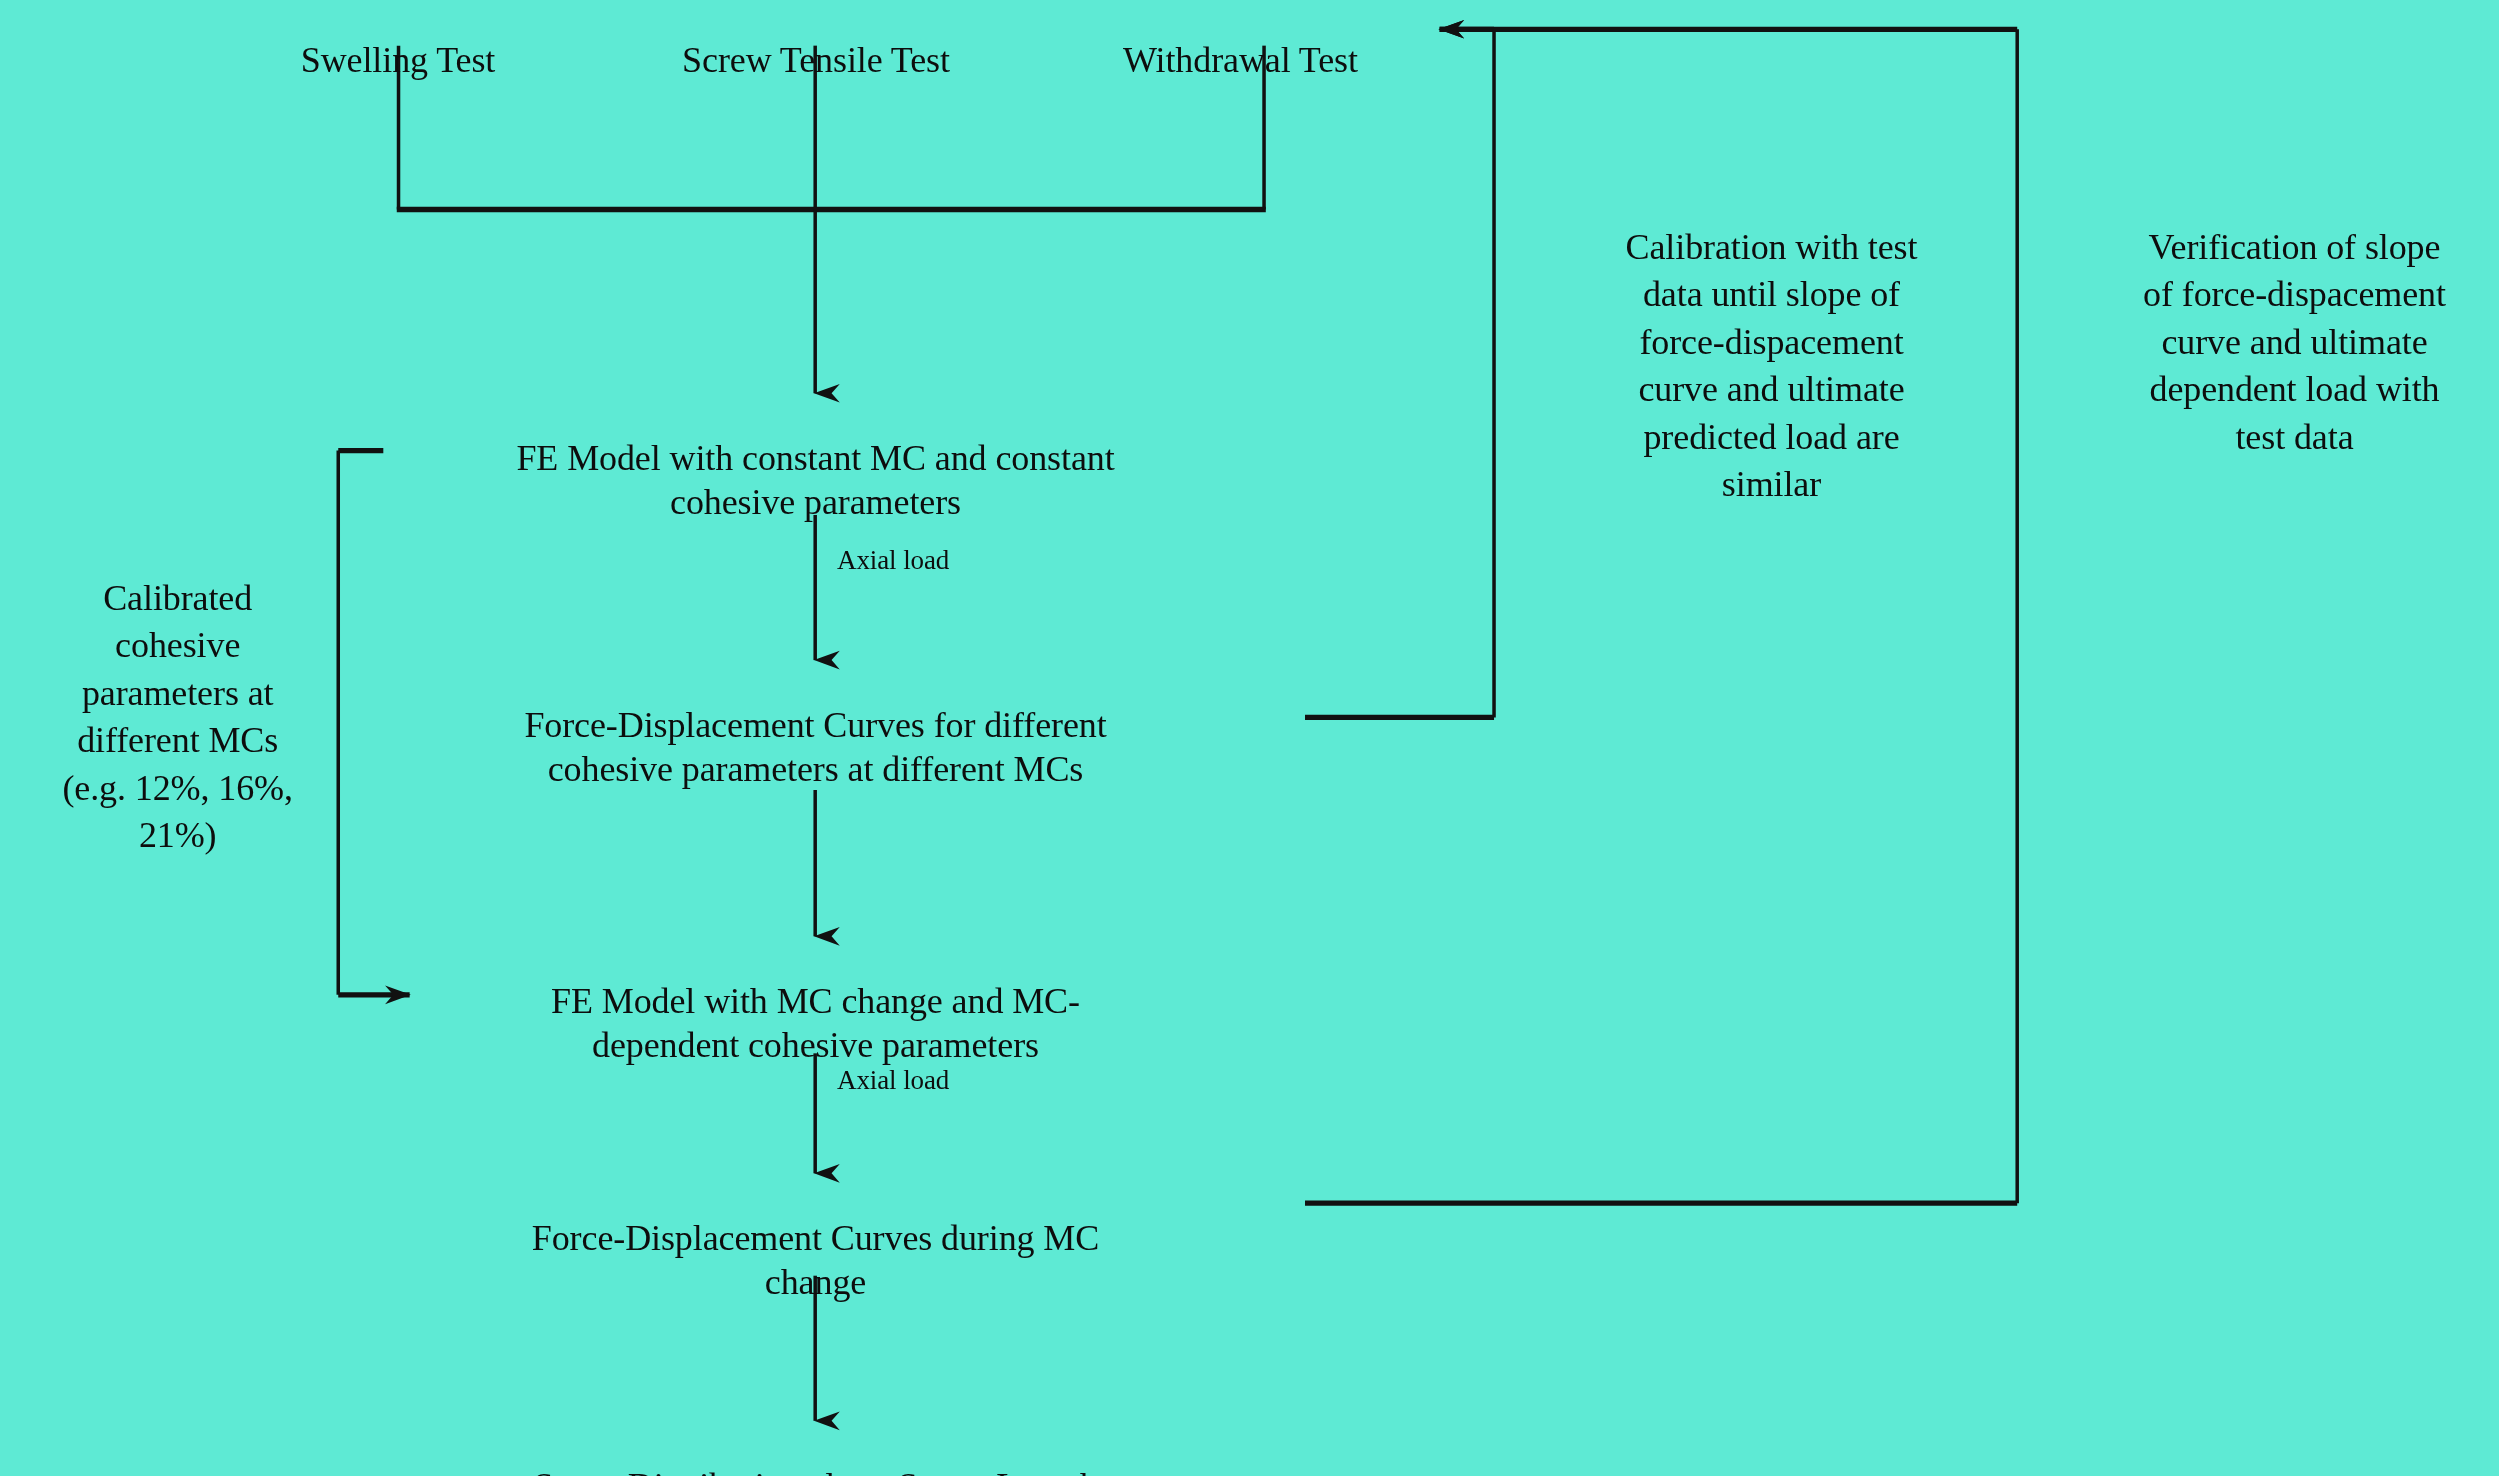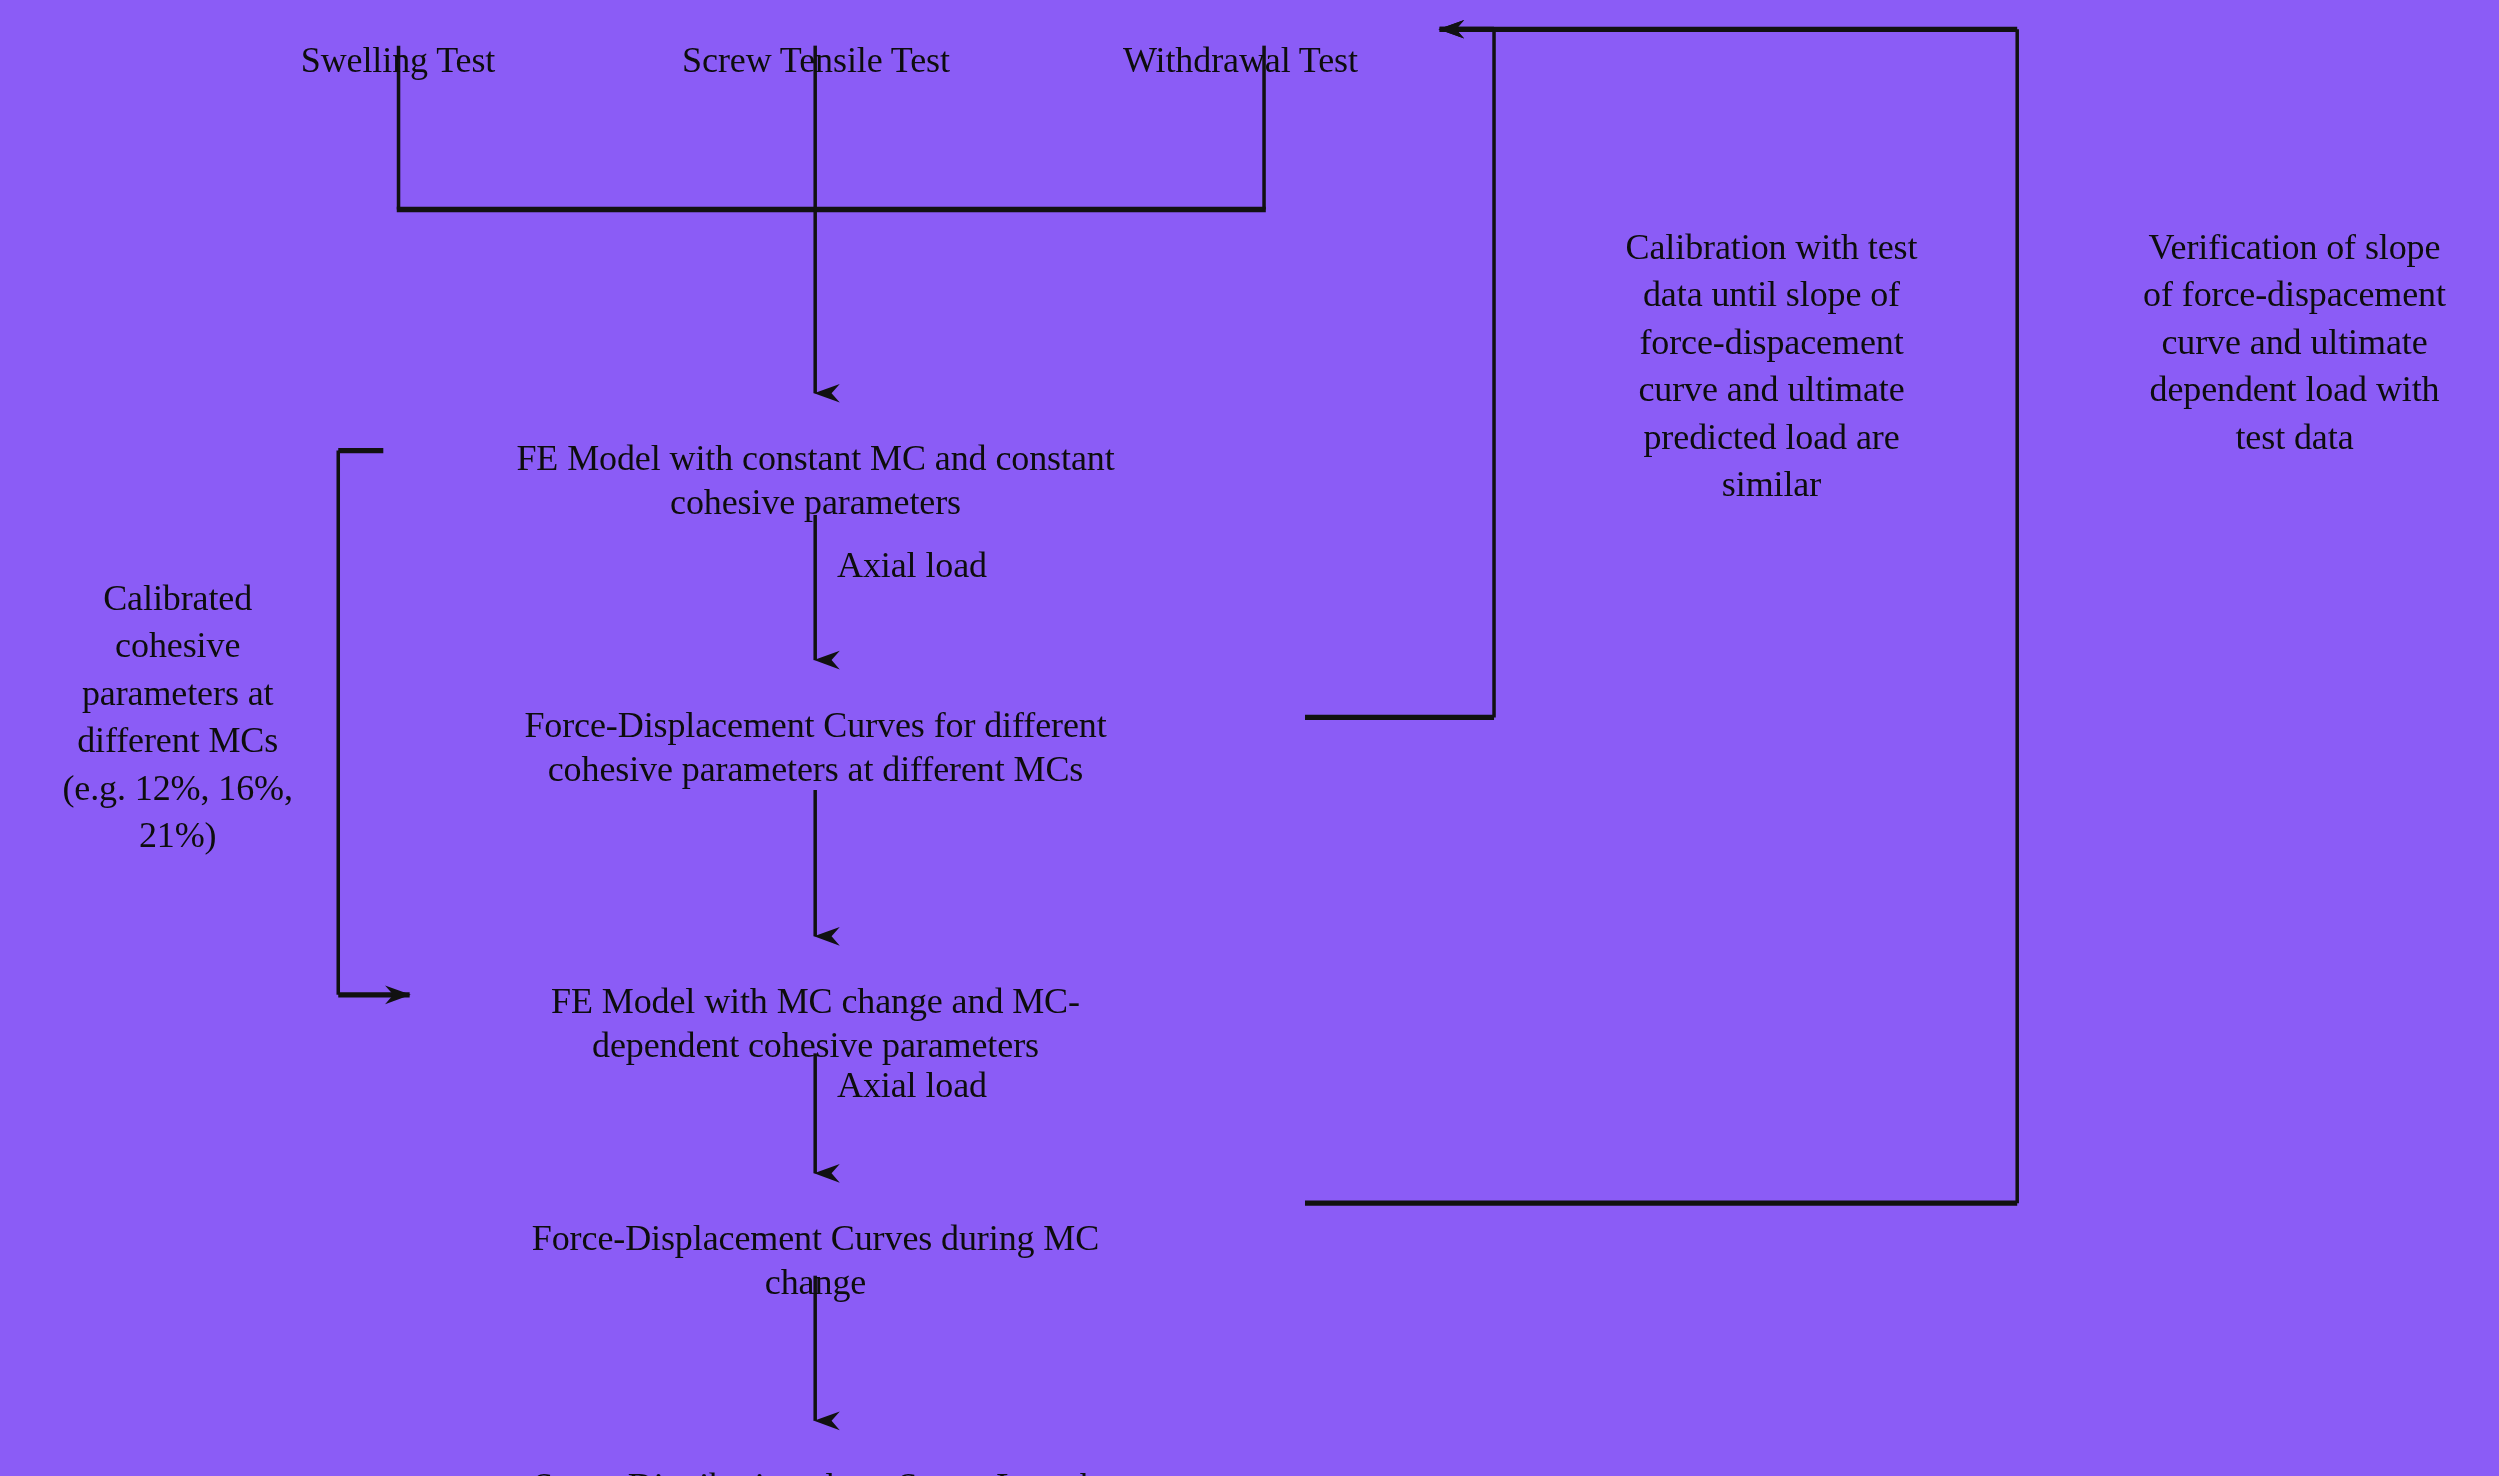--- a/index.html
+++ b/index.html
@@ -4,21 +4,21 @@
 <style>
   html, body {
     margin: 0;
     padding: 0;
     background: #ffffff;
   }
   #canvas {
     position: relative;
     width: 2500px;
     height: 1477px;
-    background: #8b5cf6;
+    background: #5eead4;
     font-family: "Liberation Serif", "DejaVu Serif", serif;
     color: #0d0d0d;
     overflow: hidden;
   }
   svg.edges {
     position: absolute;
     left: 0; top: 0;
     width: 2500px;
     height: 1477px;
     pointer-events: none;
@@ -34,21 +34,21 @@
   .side-note {
     position: absolute;
     text-align: center;
     font-size: 36px;
     line-height: 1.32;
     white-space: pre-line;
     letter-spacing: -0.1px;
   }
   .edge-label {
     position: absolute;
-    font-size: 36px;
+    font-size: 27px;
     line-height: 1.2;
     text-align: left;
     white-space: nowrap;
     letter-spacing: -0.1px;
   }
 </style>
 </head>
 <body>
 
 <div id="canvas">

